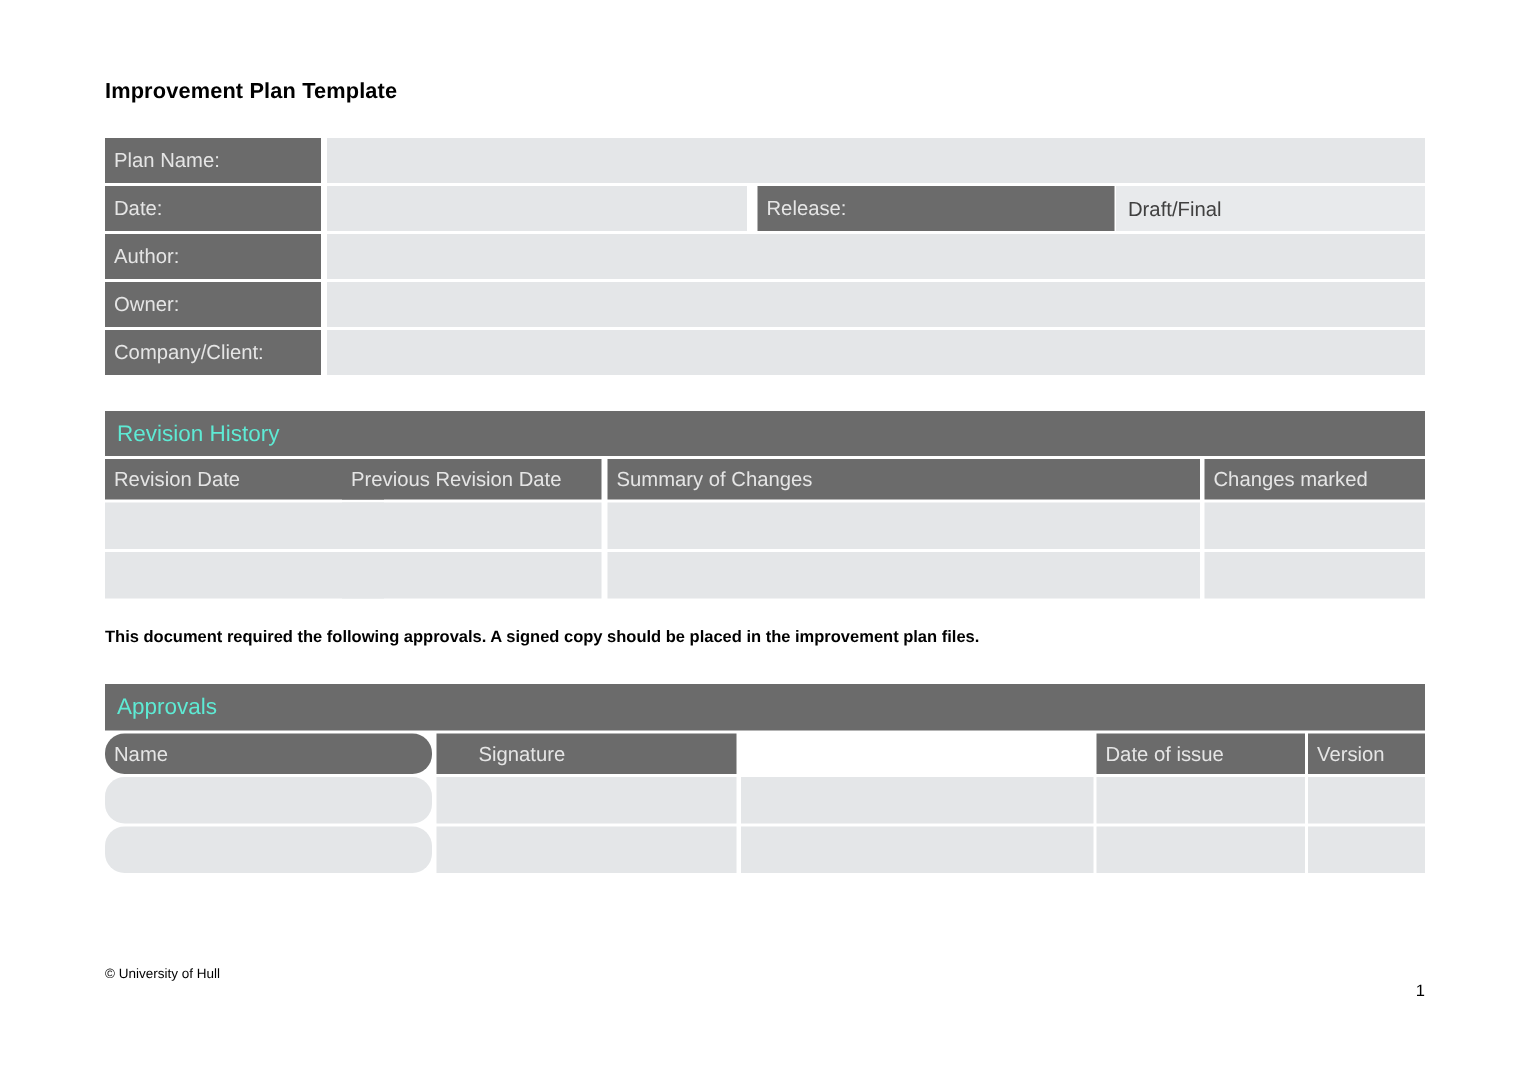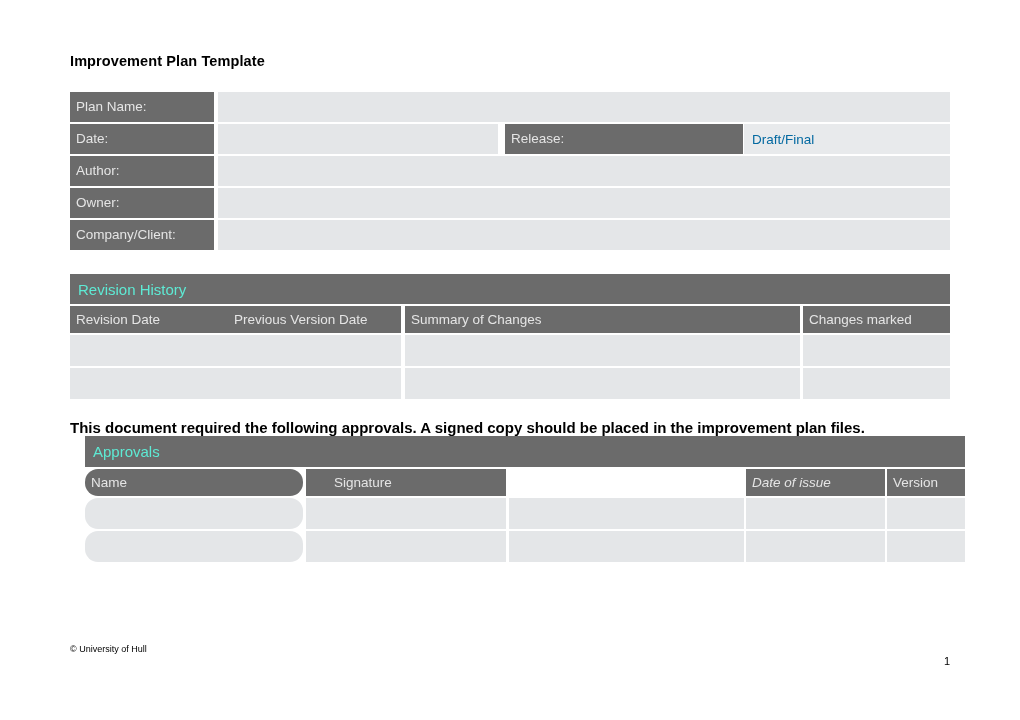--- a/index.html
+++ b/index.html
@@ -59,21 +59,21 @@
     color: #e5e5e5;
     padding-left: 6px;
     font-size: 13.5px;
     line-height: 1;
   }
   .cell-fill {
     background: #e4e6e8;
   }
   .cell-val {
     background: #e8eaec;
-    color: #0369a1;
+    color: #404040;
     padding-left: 8px;
     font-size: 13.5px;
   }
   .band {
     background: #6b6b6b;
     color: #5eead4;
     display: flex;
     align-items: center;
     padding-left: 8px;
     font-size: 15px;
@@ -97,35 +97,35 @@
   #revision-history .c0 { left: 0px;   width: 186px; }
   #revision-history .c1 { left: 158px; width: 173px; }
   #revision-history .c2 { left: 335px; width: 395px; }
   #revision-history .c3 { left: 733px; width: 147px; }
 
   
   .note {
     position: absolute;
     left: 70px;
     top: 419px;
-    font-size: 15px;
+    font-size: 11px;
     font-weight: bold;
     color: #000000;
     white-space: nowrap;
   }
 
   
-  #approvals { top: 436px; margin-left: 15px; }
+  #approvals { top: 456px; }
   #approvals .band { height: 31px; margin-bottom: 2px; }
   #approvals .row { height: 27px; margin-bottom: 2px; }
   #approvals .row.data { height: 31px; }
   #approvals .a0 { left: 0px;   width: 218px; border-radius: 13px; }
   #approvals .a1 { left: 221px; width: 200px; padding-left: 28px; }
   #approvals .a2 { left: 424px; width: 235px; }
-  #approvals .a3 { left: 661px; width: 139px; font-style: italic; }
+  #approvals .a3 { left: 661px; width: 139px; }
   #approvals .a4 { left: 802px; width: 78px; }
 
   
   .footer-copyright {
     position: absolute;
     left: 70px;
     top: 644px;
     font-size: 9px;
     color: #000000;
     white-space: nowrap;
@@ -176,21 +176,21 @@
       <div class="cell cell-fill full"></div>
     </div>
   </div>
 
   <div class="tbl" id="revision-history">
 
     <div class="band">Revision History</div>
 
     <div class="row">
       <div class="cell cell-hdr c0">Revision Date</div>
-      <div class="cell cell-hdr c1">Previous Version Date</div>
+      <div class="cell cell-hdr c1">Previous Revision Date</div>
       <div class="cell cell-hdr c2">Summary of Changes</div>
       <div class="cell cell-hdr c3">Changes marked</div>
     </div>
 
     <div class="row data">
       <div class="cell cell-fill c0"></div>
       <div class="cell cell-fill c1"></div>
       <div class="cell cell-fill c2"></div>
       <div class="cell cell-fill c3"></div>
     </div>

